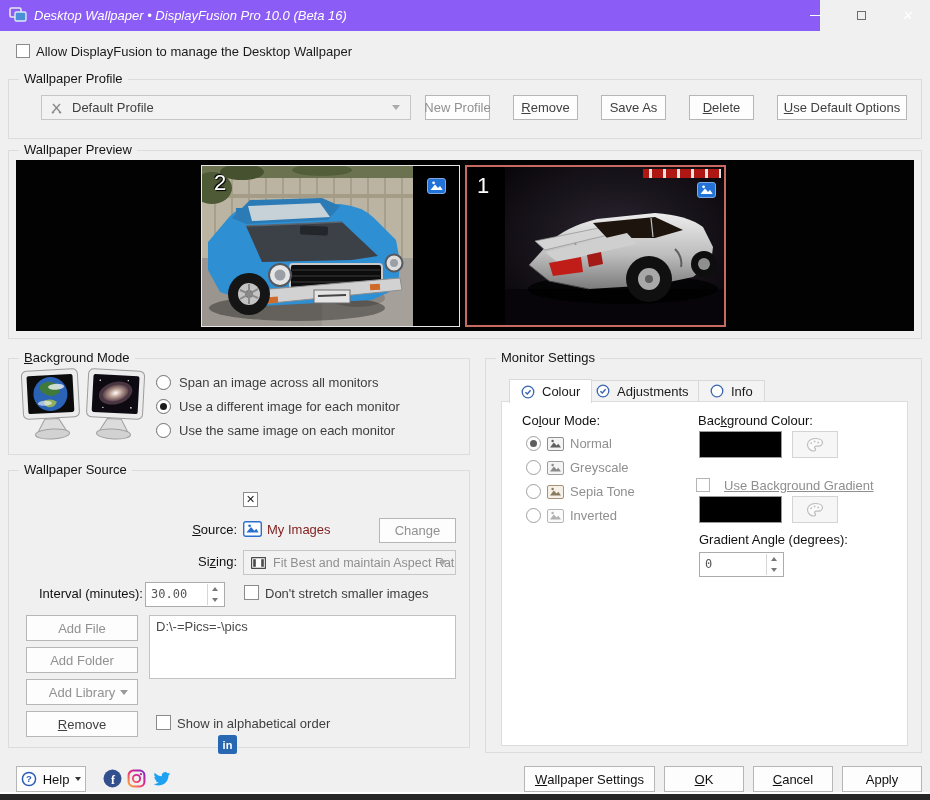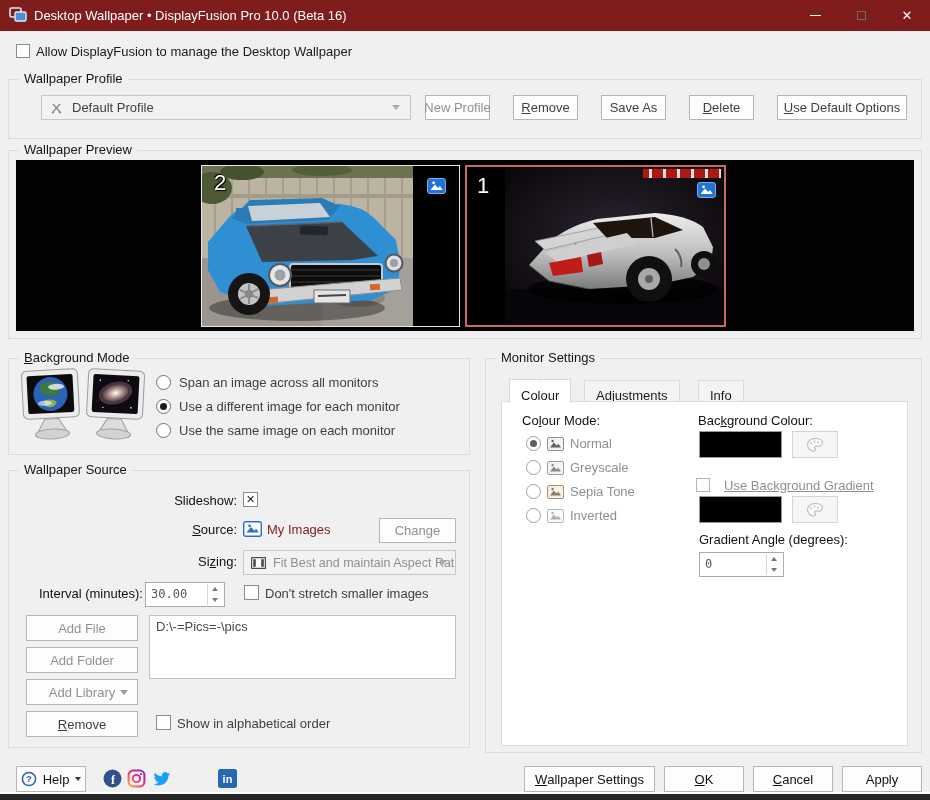--- a/index.html
+++ b/index.html
@@ -1,20 +1,20 @@
 <!DOCTYPE html>
 <html><head>
 <meta charset="utf-8">
 <style>
   * { margin:0; padding:0; box-sizing:border-box; }
   body { font-family:"Liberation Sans", sans-serif; background:#777; }
   .window { position:relative; width:930px; height:800px; background:#f0f0f0;
             font-size:13px; color:#1a1a1a; overflow:hidden; }
   
-  .titlebar { position:absolute; left:0; top:0; width:930px; height:31px; background:#7f1d1d; }
+  .titlebar { position:absolute; left:0; top:0; width:820px; height:31px; background:#8b5cf6;font-style:italic; }
   .titlebar .ticon { position:absolute; left:9px; top:7px; }
   .titlebar .ttext { position:absolute; left:34px; top:0; line-height:31px; color:#fff; font-size:13px; }
   .wbtn { position:absolute; top:0; width:46px; height:31px; display:flex; align-items:center; justify-content:center; }
   .minbar { width:11px; height:1px; background:#fff; }
   .maxsq  { width:9px; height:9px; border:1px solid #6f6d6b; }
   .closex { color:#fff; font-size:13px; }
   
   .group { position:absolute; border:1px solid #dcdcdc; }
   .glabel { position:absolute; top:-9px; left:10px; background:#f0f0f0; padding:0 5px; color:#141414; white-space:nowrap; }
   .u { text-decoration:underline; }
@@ -45,21 +45,21 @@
   .tri-dn-s { width:0; height:0; border-left:3px solid transparent; border-right:3px solid transparent; border-top:4px solid #787878; }
   
   .previewpanel { position:absolute; left:7px; top:9px; width:898px; height:171px; background:#020202; }
   .mon { position:absolute; top:5px; height:162px; }
   .monlabel { position:absolute; color:#fff; font-size:22px; font-weight:400;
               text-shadow:1px 1px 1px #000, -1px -1px 1px #000; z-index:3; }
   .redbanner { position:absolute; background:#ae1712; z-index:3;
                background-image:repeating-linear-gradient(90deg,#ae1712 0 6px,#e8e4e0 6px 9px,#ae1712 9px 14px); }
   
   .tab { position:absolute; height:22px; border:1px solid #d9d9d9; background:#f3f3f3;
-         display:flex; align-items:center; gap:7px; padding:0 11px; z-index:1;flex-direction:column; }
+         display:flex; align-items:center; gap:7px; padding:0 11px; z-index:1; }
   .tab.active { background:#fff; border-bottom:none; height:24px; z-index:3; }
   .tabpanel { position:absolute; background:#fff; border:1px solid #dcdcdc; z-index:2; }
   .listbox { position:absolute; background:#fff; border:1px solid #c2c2c2; color:#4a4a4a; padding:3px 6px; }
 </style>
 </head>
 <body>
 
 <div class="window">
 
   <div class="titlebar">
@@ -384,21 +384,20 @@
           <div class="tri-up-s"></div>
           <div class="tri-dn-s"></div>
         </div>
       </div>
     </div>
   </div>
 
   <div class="group" style="left:8px; top:470px; width:462px; height:278px;">
     <span class="glabel">Wallpaper Source</span>
 
-    <span class="lbl" style="left:0; top:22px; width:228px; text-align:right; color:#111;">Slideshow:</span>
     <div class="cb" style="left:234px; top:21px; width:15px; height:15px;">
         <span>✕</span>
       </div>
 
     <span class="lbl" style="left:0; top:51px; width:228px; text-align:right; color:#111;">
       <span></span><span class="u">S</span><span>ource:</span>
     </span>
     <span style="position:absolute; left:234px; top:50px;">
       <svg width="19" height="16" viewBox="0 0 19 16">
         <rect x="0.7" y="0.7" width="17.6" height="14.6" rx="2" fill="#fff" stroke="#2a6fd0" stroke-width="1.4"></rect>
@@ -488,21 +487,21 @@
       <rect x="2" y="2" width="20" height="20" rx="6" fill="none" stroke="url(#igg)" stroke-width="2.6"></rect>
       <circle cx="12" cy="12" r="4.6" fill="none" stroke="url(#igg)" stroke-width="2.4"></circle>
       <circle cx="17.6" cy="6.4" r="1.5" fill="url(#igg)"></circle>
     </svg>
   </span>
   <span style="position:absolute; left:151px; top:770px;">
     <svg width="21" height="18" viewBox="0 0 24 24">
       <path d="M23.6 4.9c-.8.4-1.7.6-2.6.8a4.5 4.5 0 0 0 2-2.5c-.9.5-1.9.9-2.9 1.1a4.5 4.5 0 0 0-7.7 4.1A12.8 12.8 0 0 1 3.1 3.7a4.5 4.5 0 0 0 1.4 6 4.4 4.4 0 0 1-2-.6v.1a4.5 4.5 0 0 0 3.6 4.4 4.5 4.5 0 0 1-2 .1 4.5 4.5 0 0 0 4.2 3.1A9 9 0 0 1 1.6 18.6a12.7 12.7 0 0 0 6.9 2c8.3 0 12.8-6.9 12.8-12.8v-.6c.9-.6 1.6-1.4 2.3-2.3z" fill="#1da1f2"></path>
     </svg>
   </span>
-  <span style="position:absolute; left:176px; top:769px;padding-left:42px;">
+  <span style="position:absolute; left:176px; top:735px;padding-left:42px;">
     <svg width="19" height="19" viewBox="0 0 19 19">
       <rect x="0" y="0" width="19" height="19" rx="2.5" fill="#2867b2"></rect>
       <text x="9.5" y="14" text-anchor="middle" font-size="11" font-weight="bold" fill="#fff" font-family="Liberation Sans, sans-serif">in</text>
     </svg>
   </span>
 
   <div class="btn" style="left:524px; top:766px; width:131px; height:26px; color:#111;">
     <span></span>
       <span class="u">W</span>
       <span>allpaper Settings</span>

